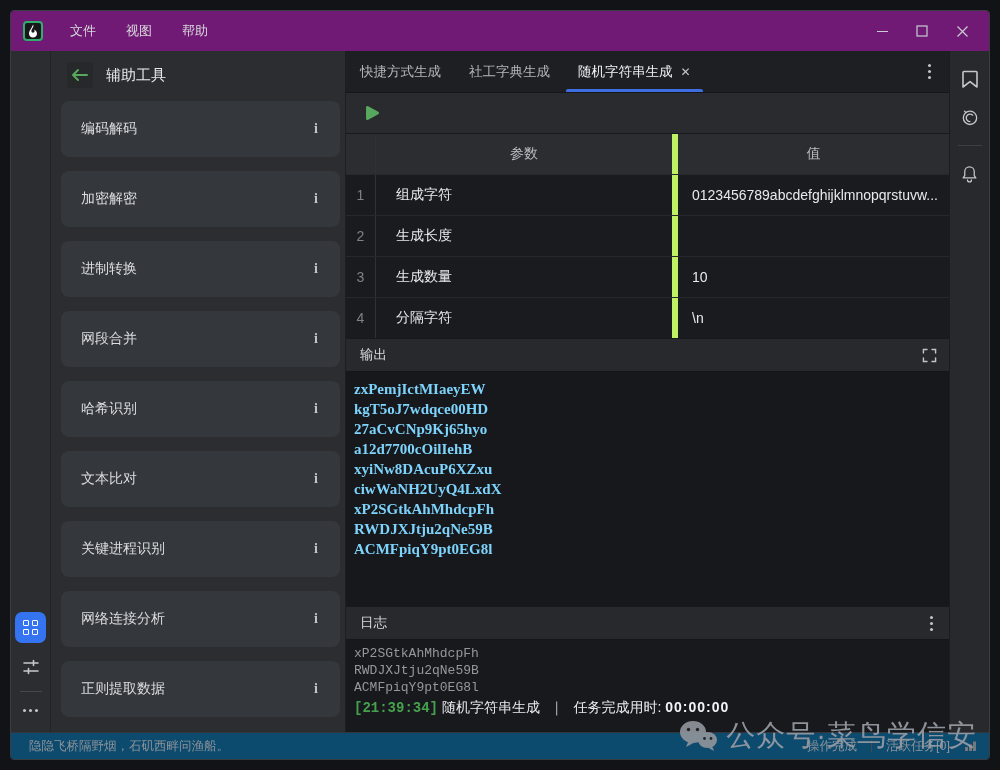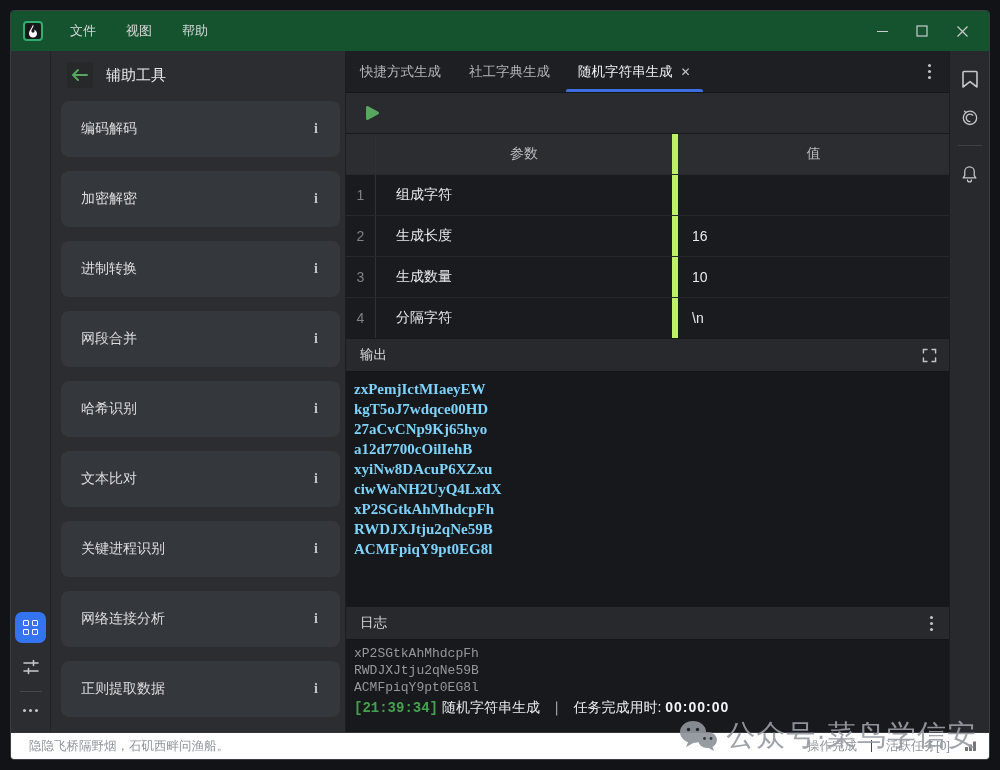--- a/index.html
+++ b/index.html
@@ -2,21 +2,21 @@
 <html><head>
 <meta charset="utf-8">
 <style>
   * { margin:0; padding:0; box-sizing:border-box; }
   html,body { width:1000px; height:770px; background:#121316; overflow:hidden;
               font-family:"Liberation Sans","DejaVu Sans",sans-serif; }
   .window { position:absolute; inset:10px; background:#202226; border:1px solid #3a3d41;
             border-radius:4px; display:flex; flex-direction:column; overflow:hidden; }
 
   
-  .titlebar { height:40px; background:#14532d; display:flex; align-items:center; flex:none; }
+  .titlebar { height:40px; background:#701a75; display:flex; align-items:center; flex:none; }
   .logo { width:20px; height:20px; margin-left:12px; border:2px solid #2fae70; border-radius:4px;
           background:#17181a; display:flex; align-items:center; justify-content:center; }
   .menus { display:flex; margin-left:16px; gap:8px; }
   .menu-item { color:#d7d9db; font-size:13px; padding:5px 11px; border-radius:3px; cursor:default; }
   .win-controls { margin-left:auto; display:flex; align-items:center; gap:14px; padding-right:14px; }
   .win-btn { width:26px; height:26px; display:flex; align-items:center; justify-content:center; color:#c9ccd0; }
 
   
   .body-row { flex:1; display:flex; min-height:0; }
 
@@ -90,21 +90,21 @@
   .log-task, .log-label { color:#e9ebee; }
   .log-sep { color:#cfd2d6; margin:0 6px; }
   .log-duration { color:#f2f4f6; font-weight:bold; letter-spacing:1px; }
 
   
   .right-rail { width:40px; flex:none; background:#27292c; border-left:1px solid #1a1c1e;
                 display:flex; flex-direction:column; align-items:center; padding-top:18px; gap:18px; }
   .r-divider { width:24px; height:1px; background:#3c3f43; }
 
   
-  .statusbar { height:27px; flex:none; background:#ffffff; border-top:1px solid #323539;
+  .statusbar { height:27px; flex:none; background:#0c4a6e; border-top:1px solid #323539;
                display:flex; align-items:center; padding:0 12px 0 18px; color:#8f9399; font-size:12.5px; }
   .sb-right { margin-left:auto; display:flex; align-items:center; gap:14px; color:#8f9399; }
   .sb-vr { width:1px; height:12px; background:#45484c; }
 
   
   .watermark { position:absolute; right:12px; bottom:3px; display:flex; align-items:center; gap:8px;
                z-index:50; pointer-events:none; opacity:0.92; }
   .watermark-text { color:#9throw; color:#979ca4; font-size:29px; letter-spacing:1px; white-space:nowrap; }
 
   svg { display:block; }
@@ -248,25 +248,25 @@
 
       <div class="ptable">
         <div class="t-head">
           <div class="c-num"></div>
           <div class="c-param">参数</div>
           <div class="c-value">值</div>
         </div>
         <div class="t-row">
           <div class="c-num">1</div>
           <div class="c-param">组成字符</div>
+          <div class="c-value">0123456789abcdefghijklmnopqrstuvw...</div>
         </div>
         <div class="t-row">
           <div class="c-num">2</div>
           <div class="c-param">生成长度</div>
-          <div class="c-value">16</div>
         </div>
         <div class="t-row">
           <div class="c-num">3</div>
           <div class="c-param">生成数量</div>
           <div class="c-value">10</div>
         </div>
         <div class="t-row">
           <div class="c-num">4</div>
           <div class="c-param">分隔字符</div>
           <div class="c-value">\n</div>

